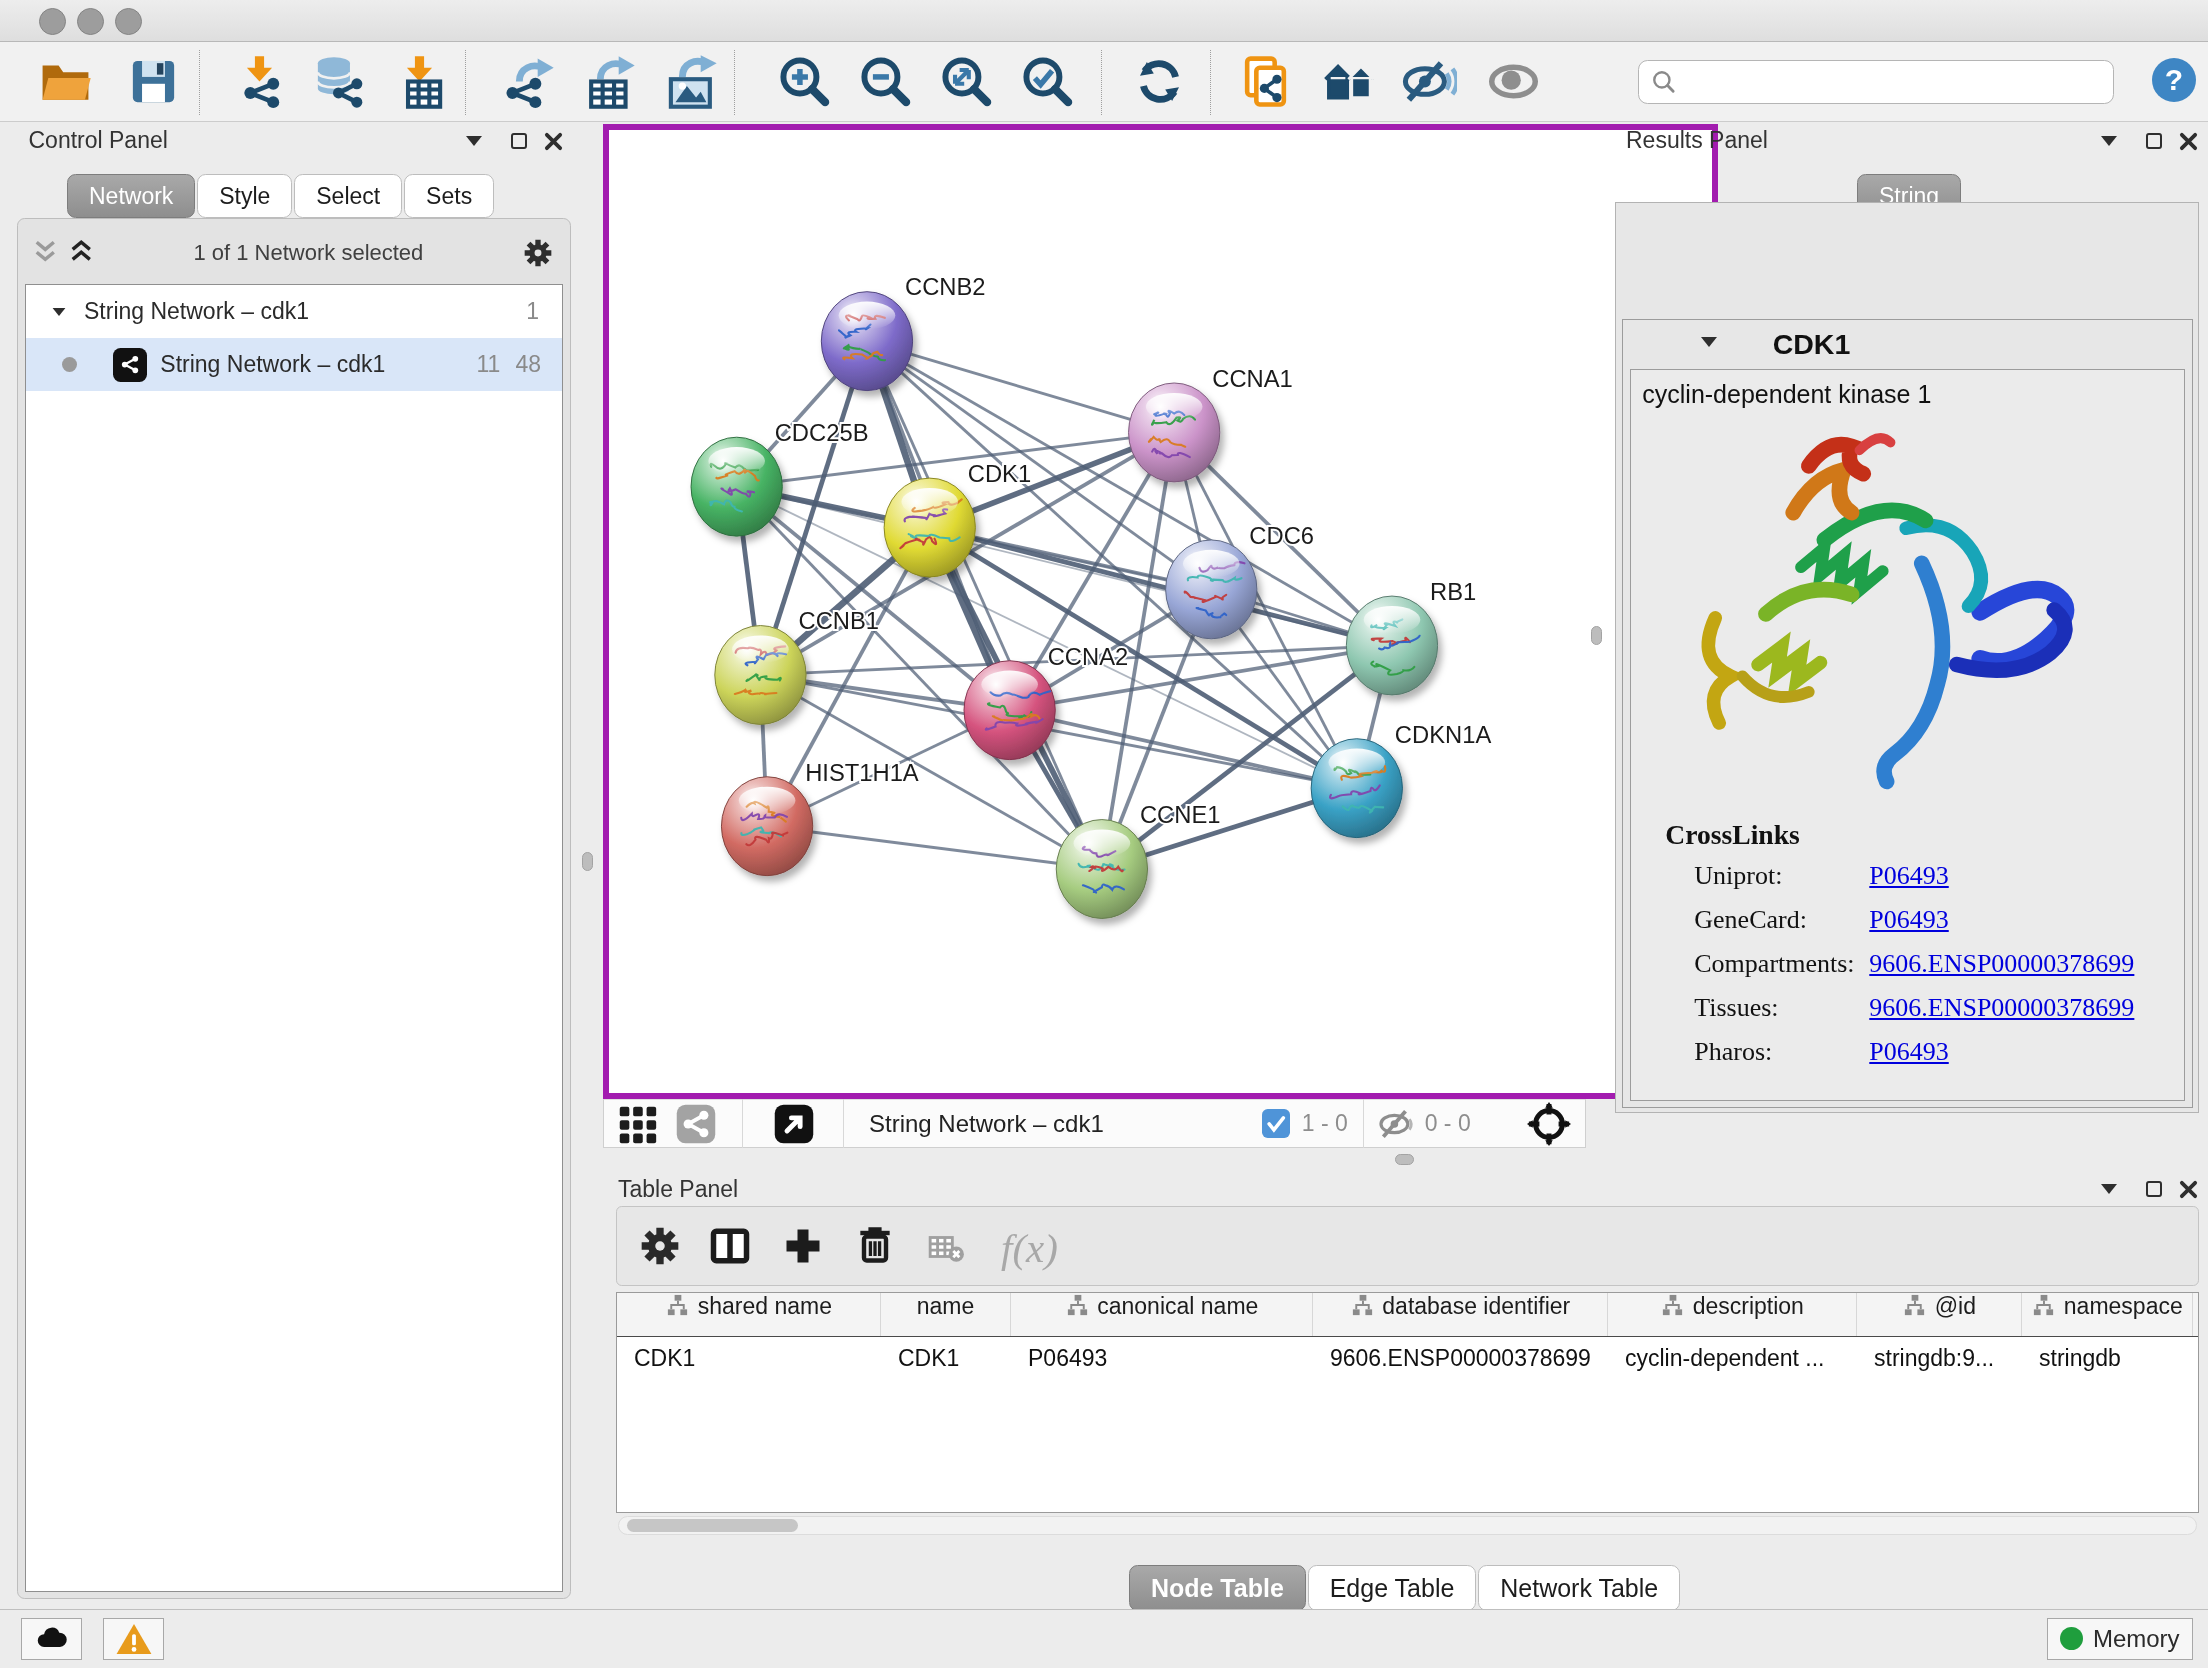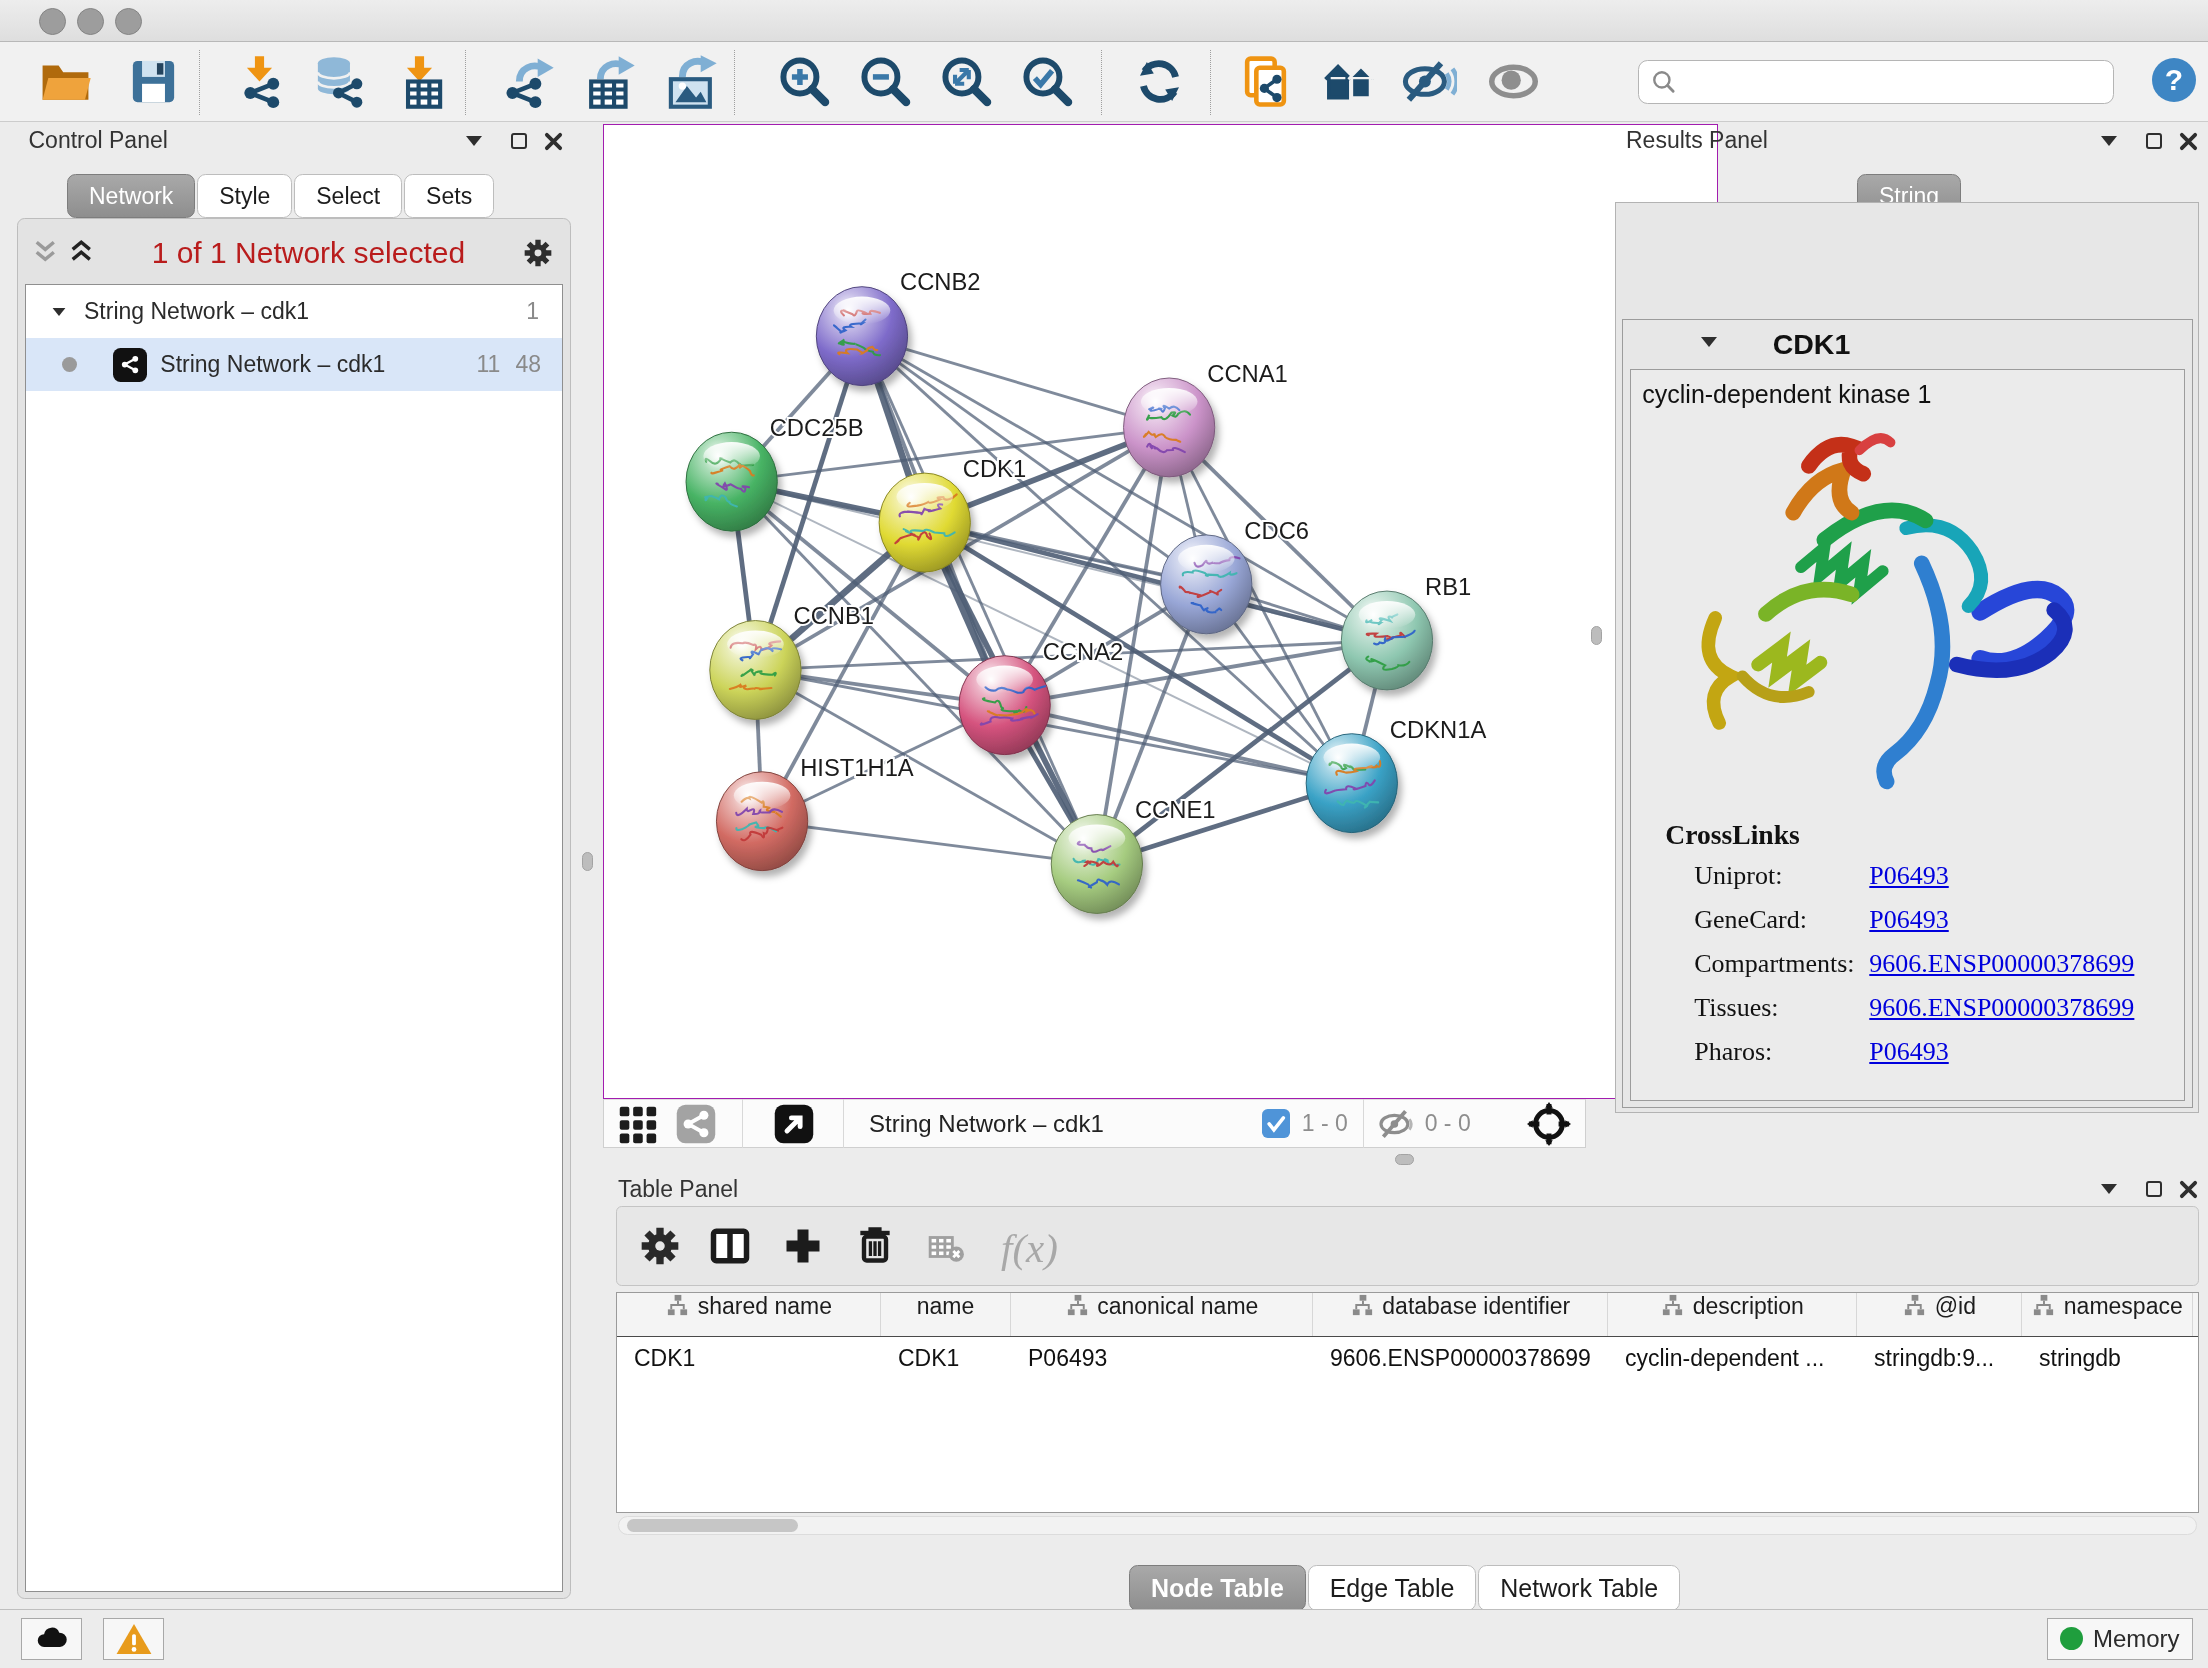--- a/index.html
+++ b/index.html
@@ -23,29 +23,29 @@
   
   .panel-title { font-size:23px; color:#333; }
   .caret-down { width:0; height:0; border-left:8.6px solid transparent; border-right:8.6px solid transparent; border-top:10.5px solid #2e2e2e; }
   .float-sq { width:16px; height:16px; border:2.9px solid #2e2e2e; border-radius:2.9px; }
   .tab { height:44px; border:1px solid #bdbdbd; background:#fff; border-radius:8.6px; font-size:23px; display:inline-flex; align-items:center; justify-content:center; padding:0 21px; margin-right:1.9px; color:#1c1c1c; }
   .tab.sel { background:linear-gradient(#a9a9a9,#8e8e8e); color:#fff; border-color:#7d7d7d; }
 
   
   .cp-container { left:17px; top:218px; width:554px; height:1381px; background:#e3e3e3; border:1px solid #bdbdbd; border-radius:7.6px; }
   .cp-status { left:25px; top:228px; width:538px; height:49px; display:flex; align-items:center; }
-  .cp-status .lbl { flex:1; text-align:center; font-size:30px; color:#b91c1c; }
+  .cp-status .lbl { flex:1; text-align:center; font-size:22px; color:#404040; }
   .cp-list { left:25px; top:284px; width:538px; height:1308px; background:#fff; border:1px solid #8f8f8f; }
   .tree-row { height:53px; display:flex; align-items:center; font-size:23px; }
   .tree-row .cnt { color:#8a8a8a; }
   .tree-row.sel { background:#d9e6f8; }
   .share-badge { width:34px; height:34px; background:#111; border-radius:7.6px; display:flex; align-items:center; justify-content:center; }
 
   
-  .netview { left:603px; top:124px; width:1115px; height:975px; background:#fff; border:1px solid #a21caf; }
+  .netview { left:603px; top:124px; width:1115px; height:975px; background:#fff; border:6px solid #a21caf; }
   .netnav { left:603px; top:1099px; width:983px; height:49px; background:#fbfbfb; border:1px solid #cfcfcf; border-top:1px solid #e0e0e0; display:flex; align-items:center; }
   .netnav .vsep { width:1px; height:49px; background:#d8d8d8; }
   .nn-title { font-size:24px; color:#222; }
   .nn-cnt { font-size:23px; color:#8d8d8d; }
   .chkbox { width:28.5px; height:28.5px; background:#4f94d8; border-radius:5.7px; }
   .splitdot { background:#bdbdbd; border:1px solid #a3a3a3; border-radius:7.6px; }
 
   
   .rp-container { left:1615px; top:202px; width:584px; height:911px; background:#e7e7e7; border:1px solid #b3b3b3; }
   .rp-btnbox { left:5.7px; top:7.6px; width:571px; height:105px; border:1px solid #9c9c9c; }

